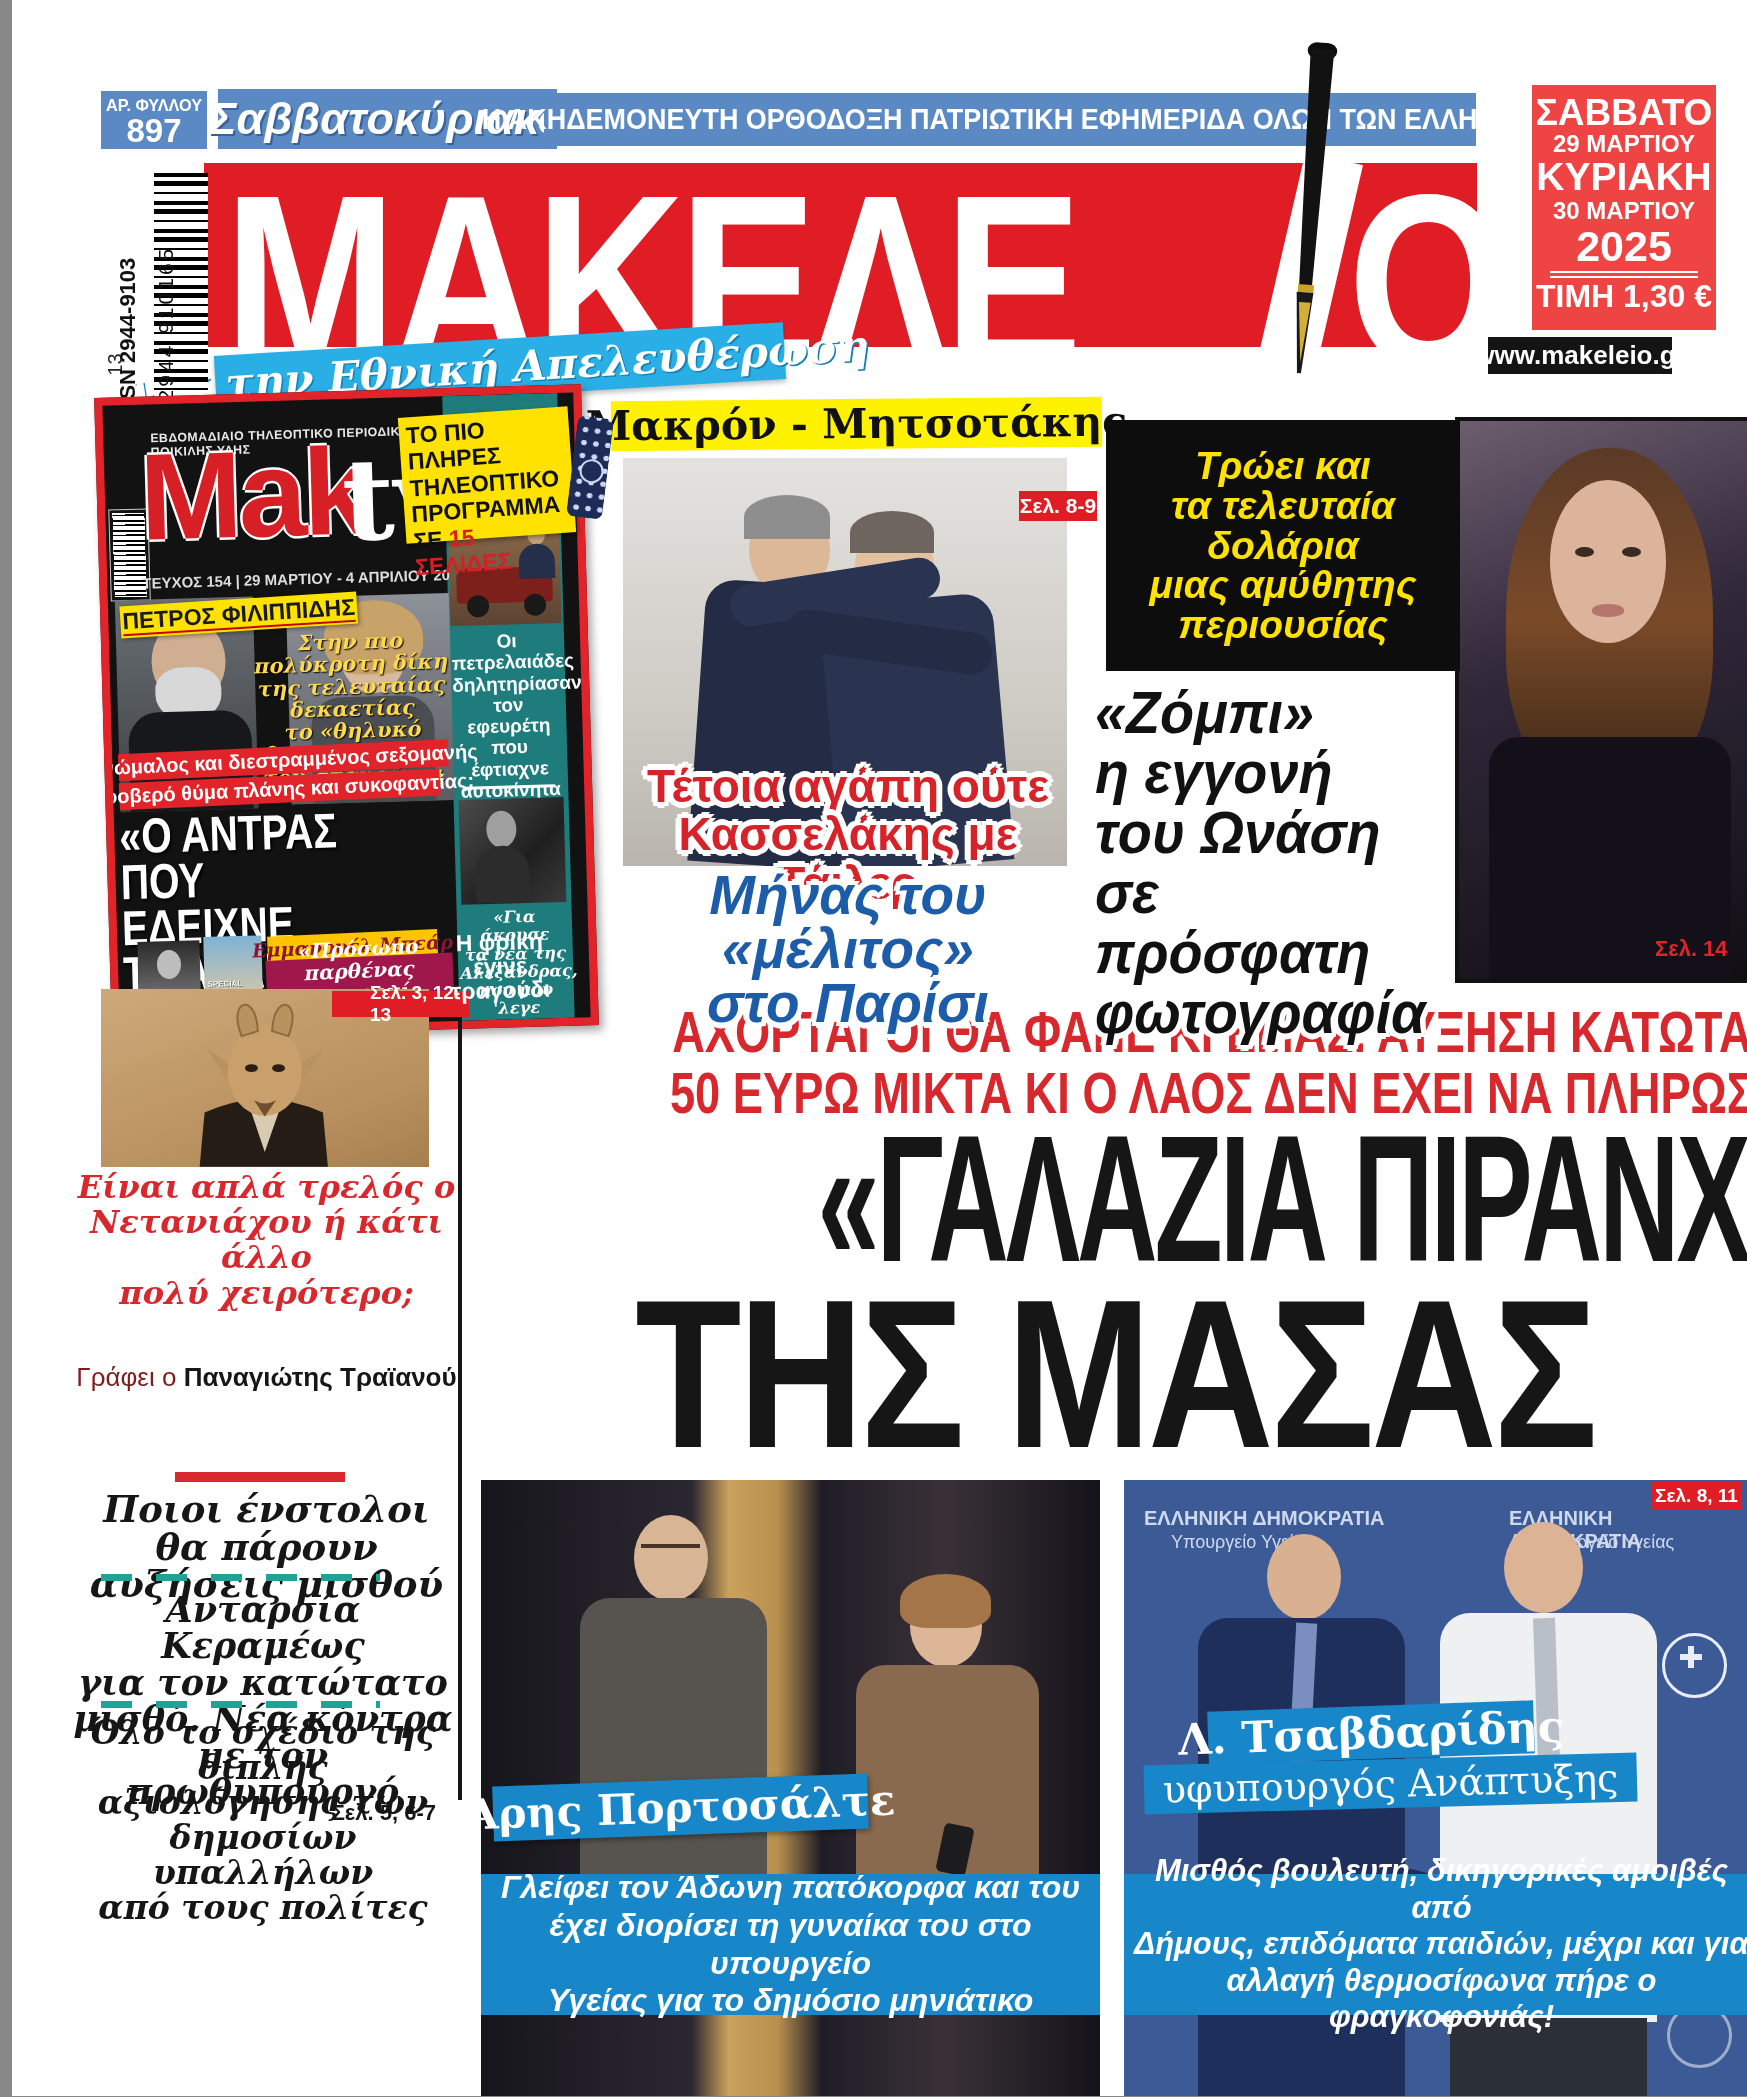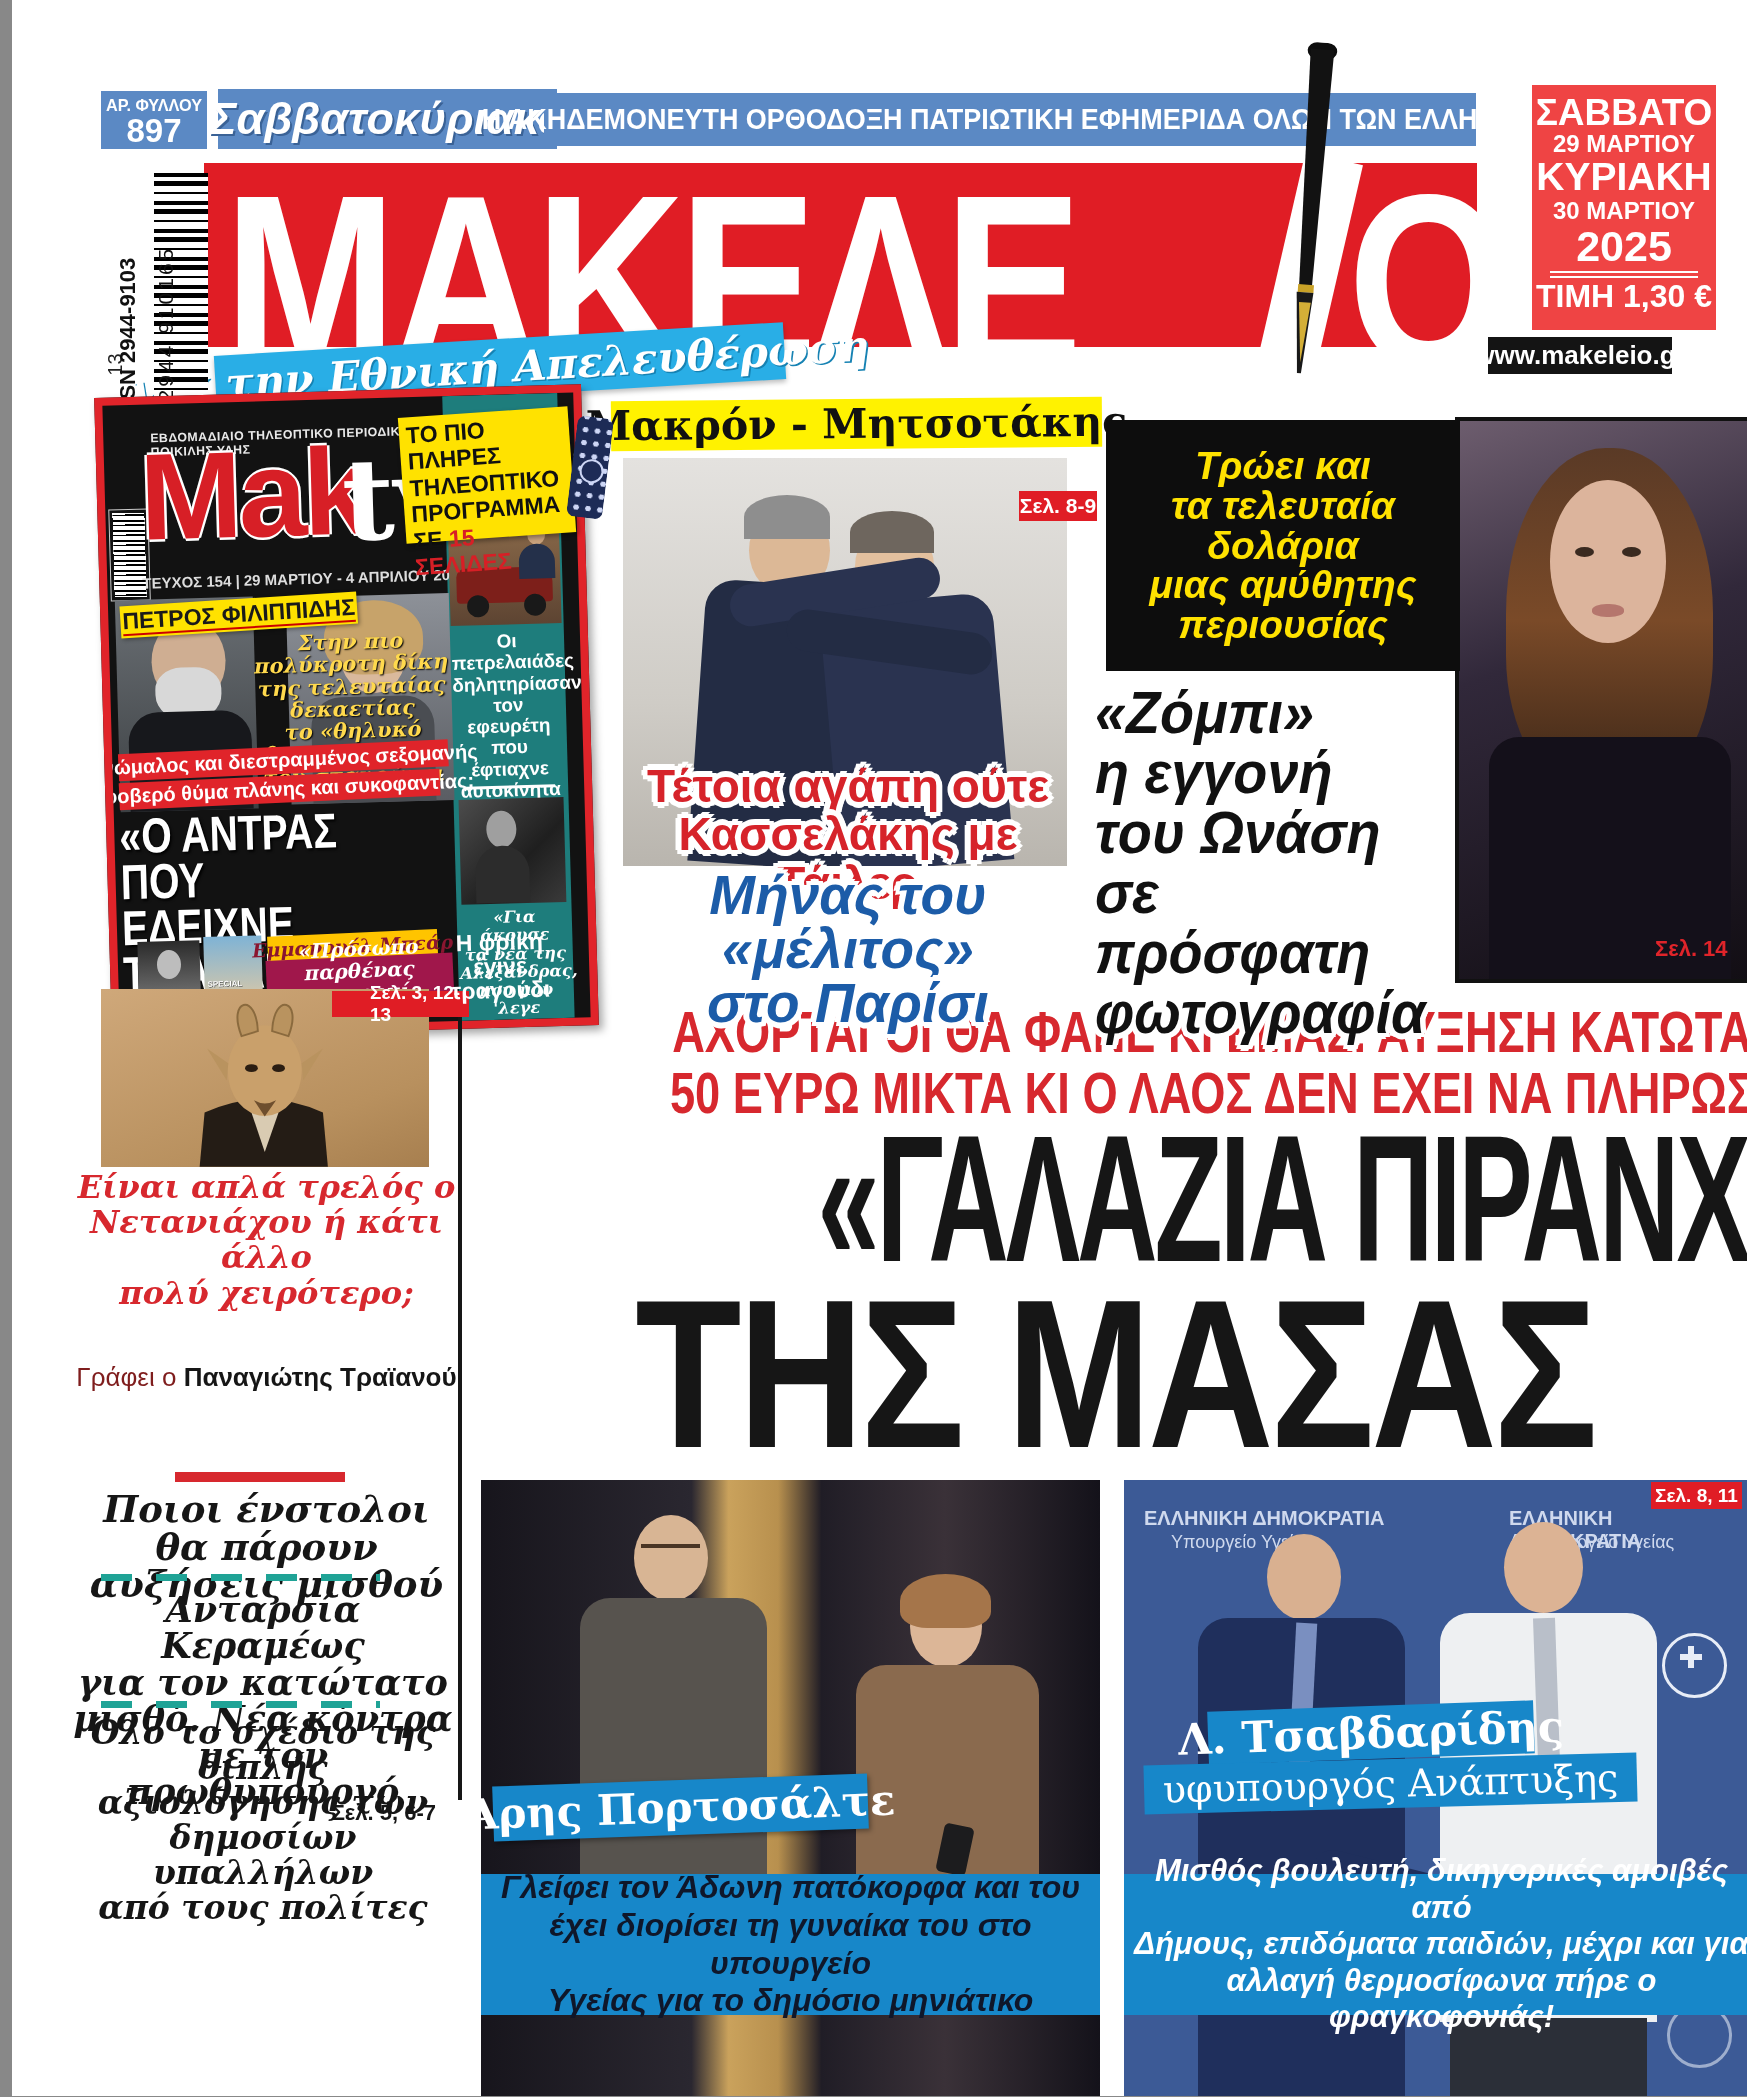--- a/index.html
+++ b/index.html
@@ -288,21 +288,21 @@
     <div class="head" style="left:429px;top:106px;width:72px;height:81px;background:#dcb697;"></div>
     <div style="position:absolute;left:419px;top:94px;width:91px;height:54px;border-radius:50% 50% 30% 30%;background:#a5754a;"></div>
     <div class="torso" style="left:375px;top:185px;width:183px;height:316px;background:#8a6a4e;"></div>
     <div style="position:absolute;left:493px;top:409px;width:74px;height:89px;background:#f4f2ee;border-radius:3px;"></div>
     <div style="position:absolute;left:459px;top:345px;width:30px;height:49px;background:#1c1c1e;border-radius:5px;transform:rotate(12deg);"></div>
   </div>
   <div style="position:absolute;left:481px;top:1780px;width:375px;height:55px;background:#1787c9;transform:rotate(-2deg);display:flex;align-items:center;justify-content:center;box-shadow:2px 2.5px 5px rgba(0,0,0,0.35);z-index:3;">
     <span style="color:#fff;font-family:'DejaVu Serif',serif;font-weight:bold;font-size:42px;white-space:nowrap;">Άρης Πορτοσάλτε</span>
   </div>
   <div class="bluebar" style="position:absolute;left:469px;top:1874px;width:619px;height:141px;display:flex;align-items:center;justify-content:center;z-index:2;">
-    <span class="pre ctr" style="color:#0f172a;font-size:32px;font-weight:bold;font-style:italic;line-height:1.18;">Γλείφει τον Άδωνη πατόκορφα και του
+    <span class="pre ctr" style="color:#ffffff;font-size:32px;font-weight:bold;font-style:italic;line-height:1.18;">Γλείφει τον Άδωνη πατόκορφα και του
 έχει διορίσει τη γυναίκα του στο υπουργείο
 Υγείας για το δημόσιο μηνιάτικο</span>
   </div>
 
   <div class="photo" style="position:absolute;left:1112px;top:1480px;width:635px;height:618px;background:linear-gradient(120deg,#46639f 0%,#3c5library 0,#3c5a96 45%,#2f4a82 100%);background-color:#3c5a96;">
     <div style="position:absolute;left:20px;top:27px;width:276px;color:#cfd9ee;font-size:20px;font-weight:bold;">
       <span>ΕΛΛΗΝΙΚΗ ΔΗΜΟΚΡΑΤΙΑ</span>
     </div>
     <div style="position:absolute;left:47px;top:52px;width:227px;color:#cfd9ee;font-size:18px;">
       <span>Υπουργείο Υγείας</span>

